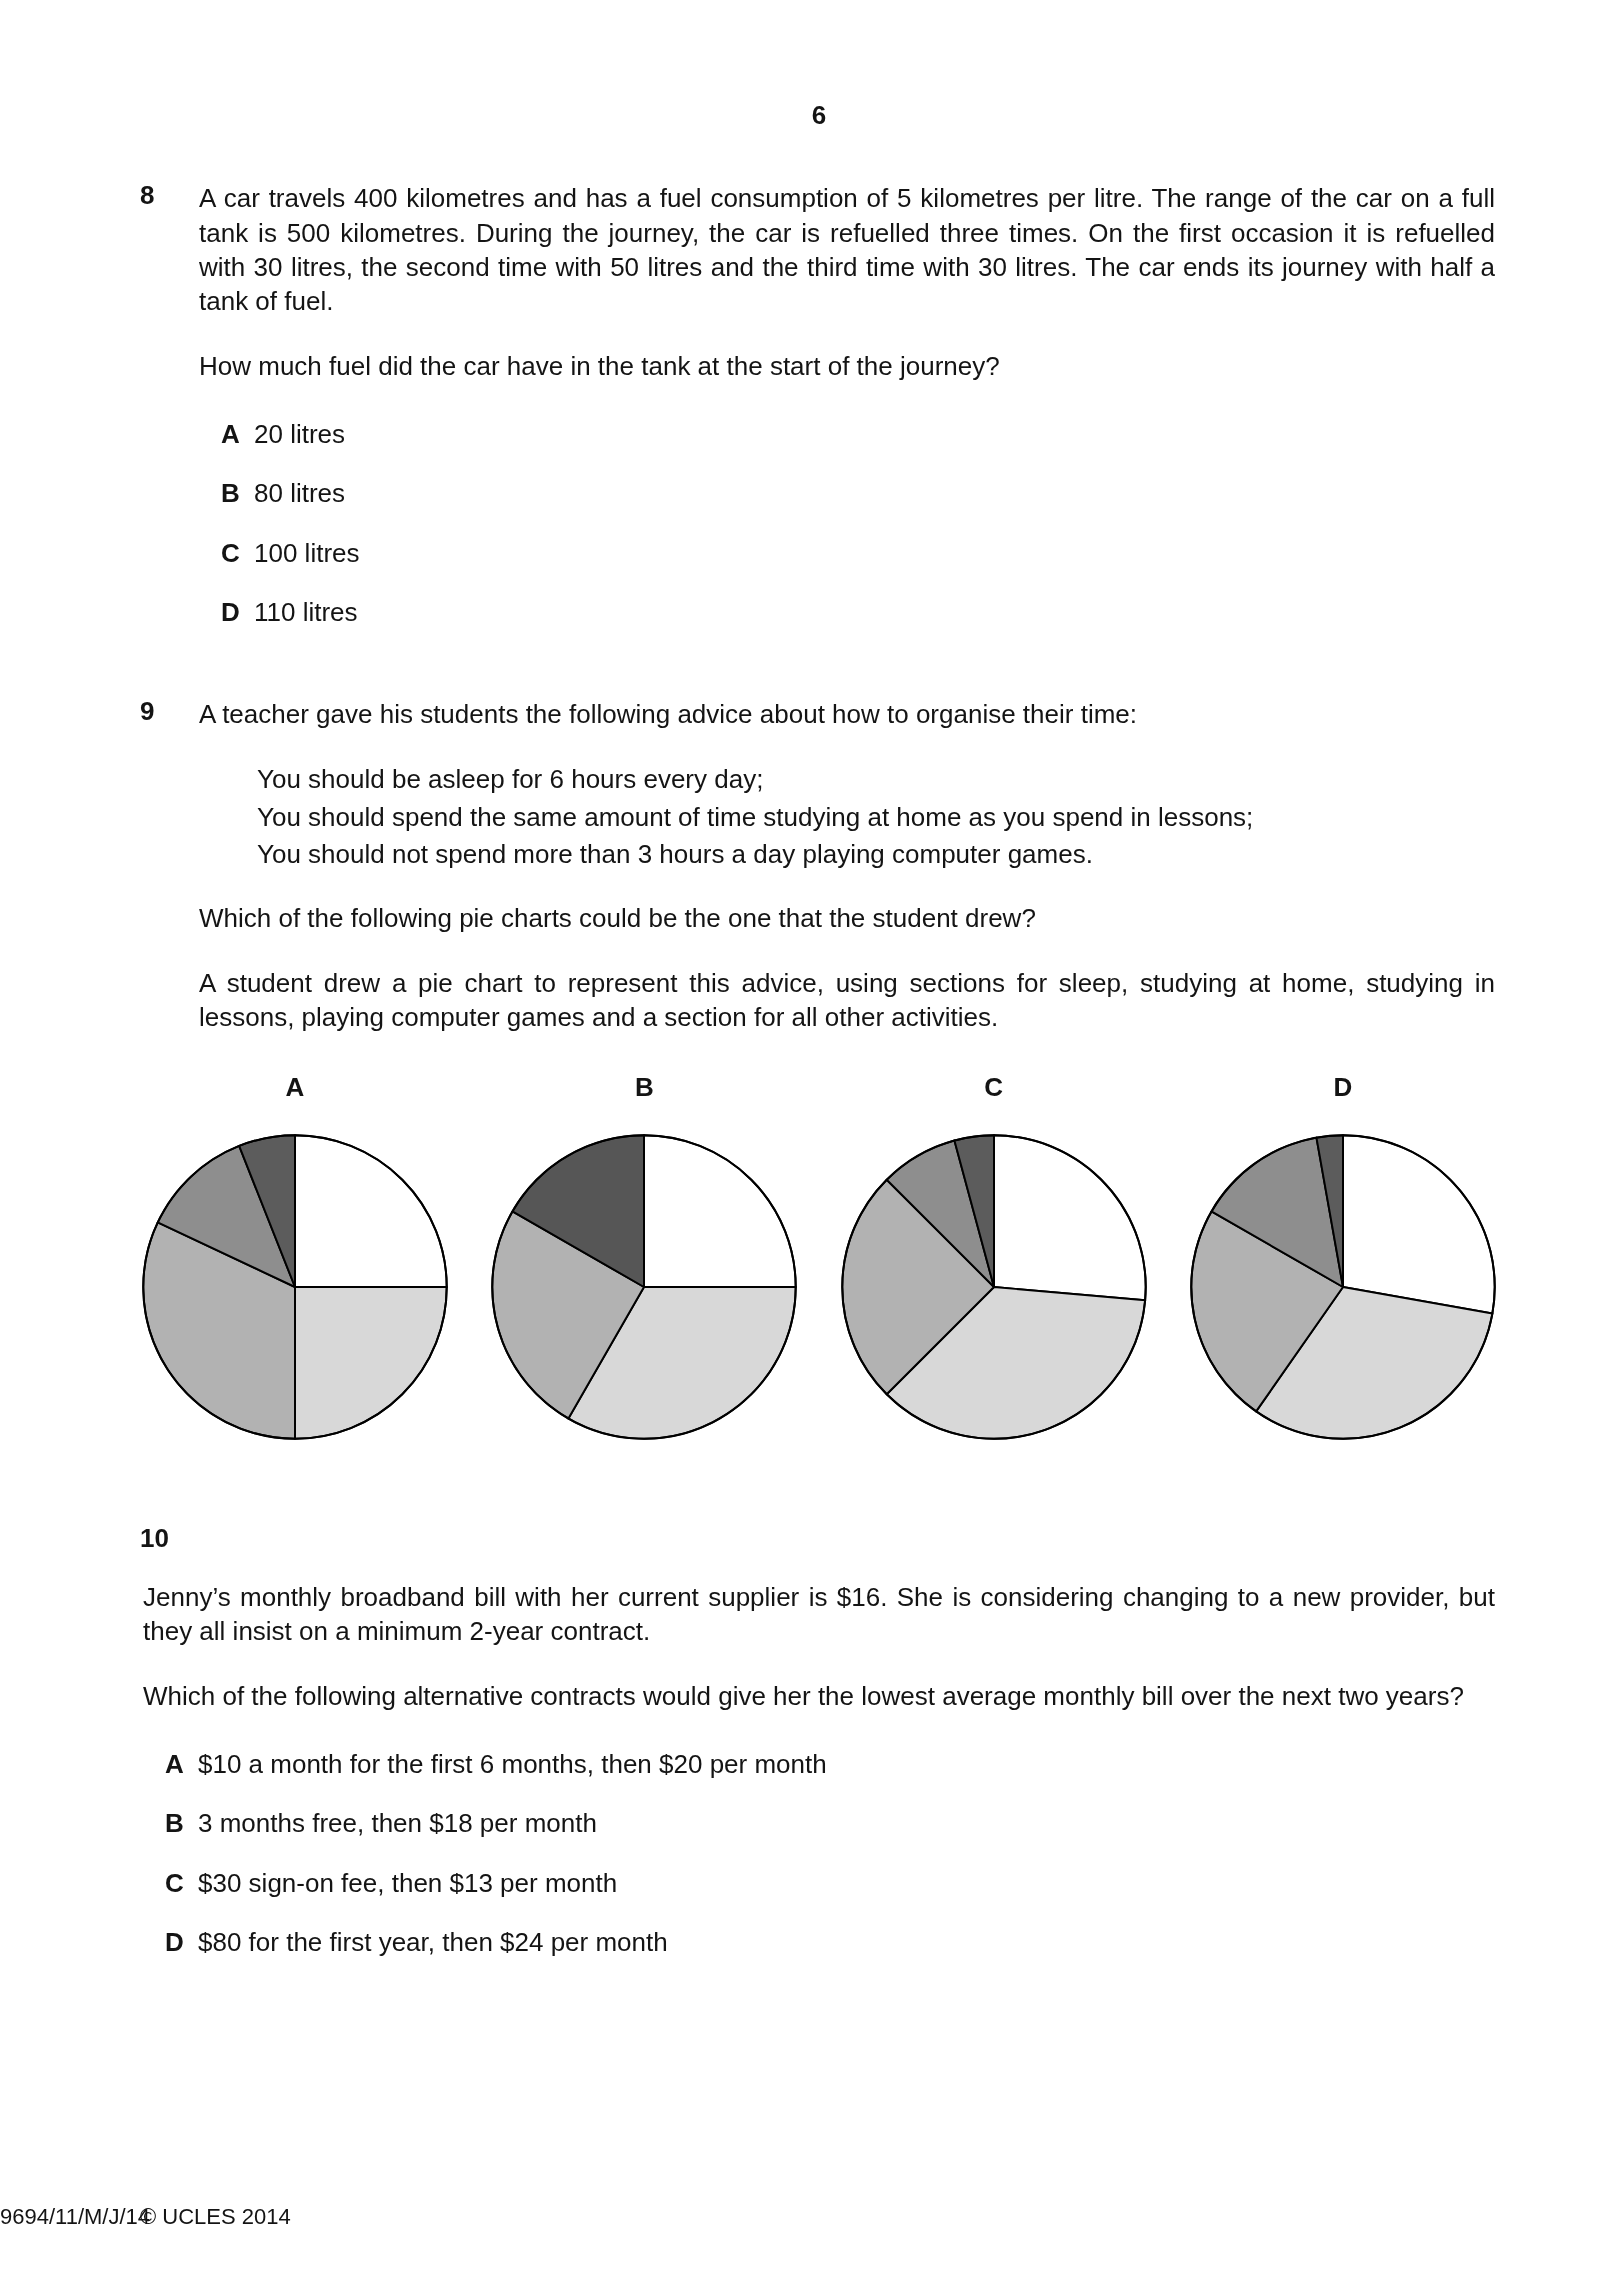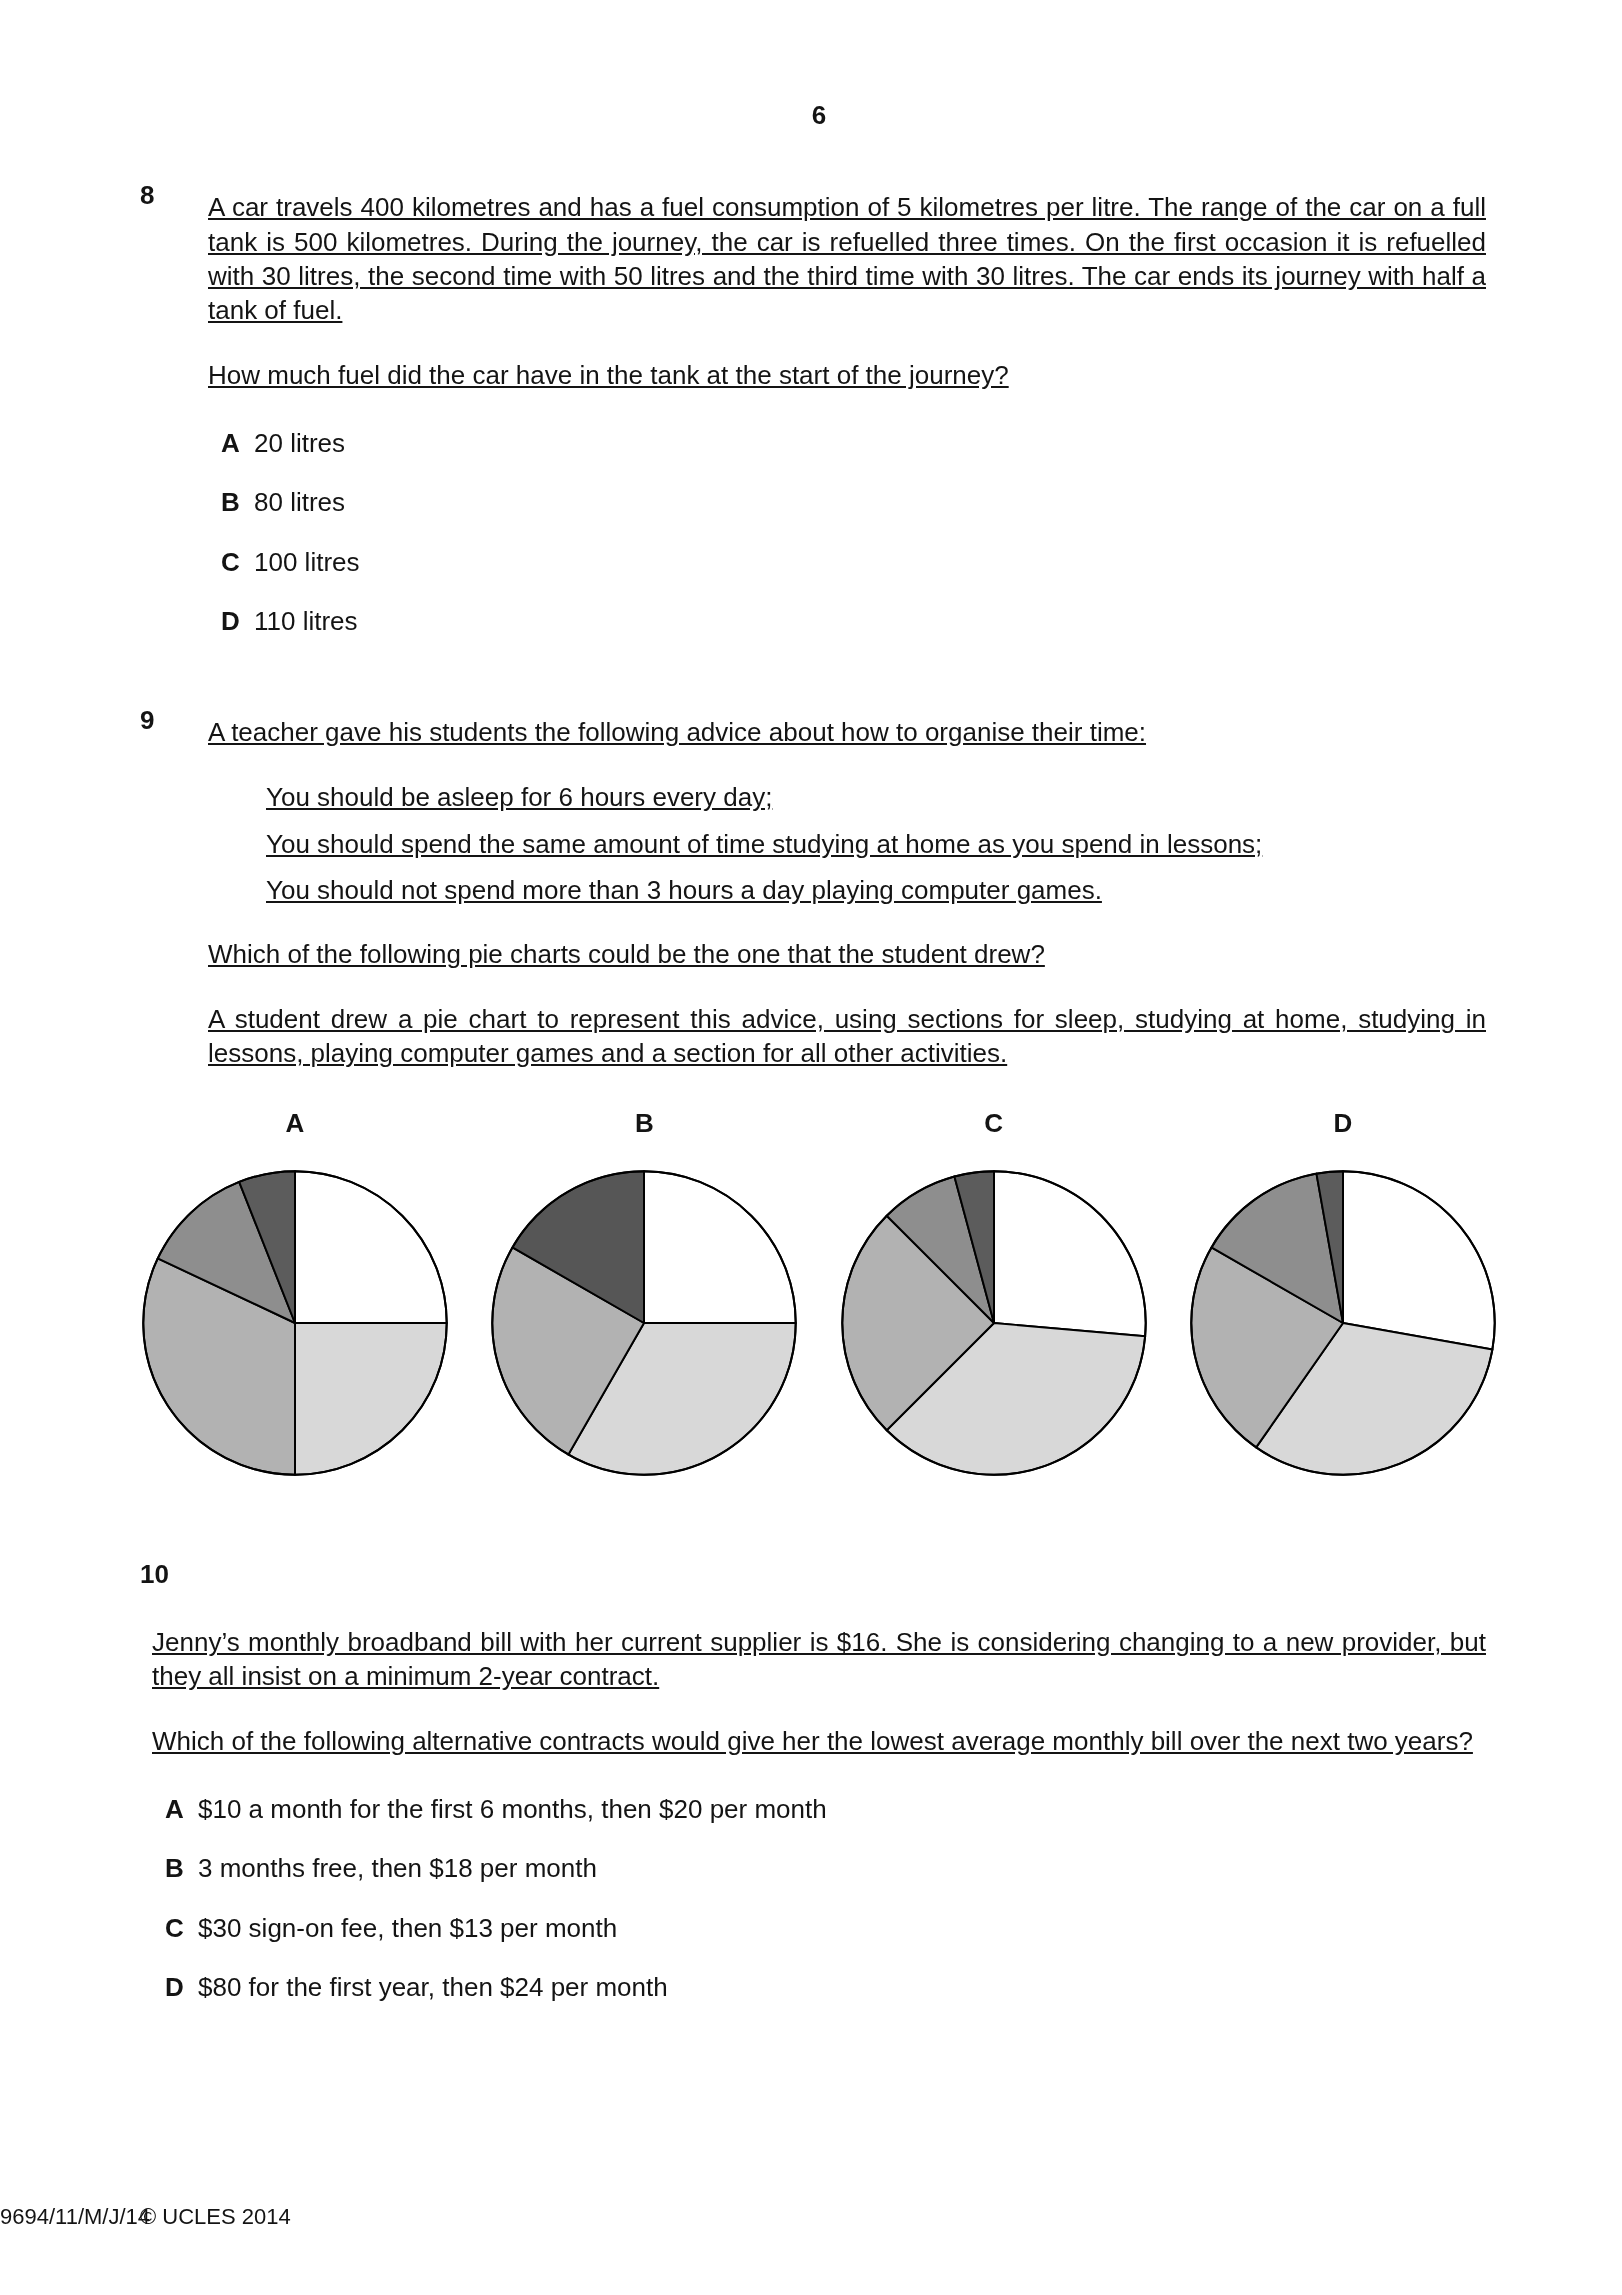--- a/index.html
+++ b/index.html
@@ -15,21 +15,21 @@
     color: #141414;
     padding: 98px 124px 0 140px;
     overflow: hidden;
   }
   .page-number { text-align: center; font-weight: 700; margin-bottom: 46px; }
   .question { display: flex; align-items: flex-start; }
   .q9  { margin-top: 65px; }
   .q10 { margin-top: 79px; flex-direction: column; }
   .qnum { flex: 0 0 56px; width: 56px; font-weight: 700; }
   .qbody { flex: 1; min-width: 0; }
-  p { margin: 12px; text-decoration: underline; }
+  p { margin: 3px; }
   .justify { text-align: justify; }
   .para + .para, .question-line { margin-top: 30px; }
   .options { margin-top: 34px; }
   .option { display: flex; margin-top: 25px; }
   .option:first-child { margin-top: 0; }
   .opt-label { flex: 0 0 33px; margin-left: 25px; font-weight: 700; }
   .advice { margin-top: 31px; margin-left: 58px; }
   .pie-row {
     display: flex;
     justify-content: space-between;

